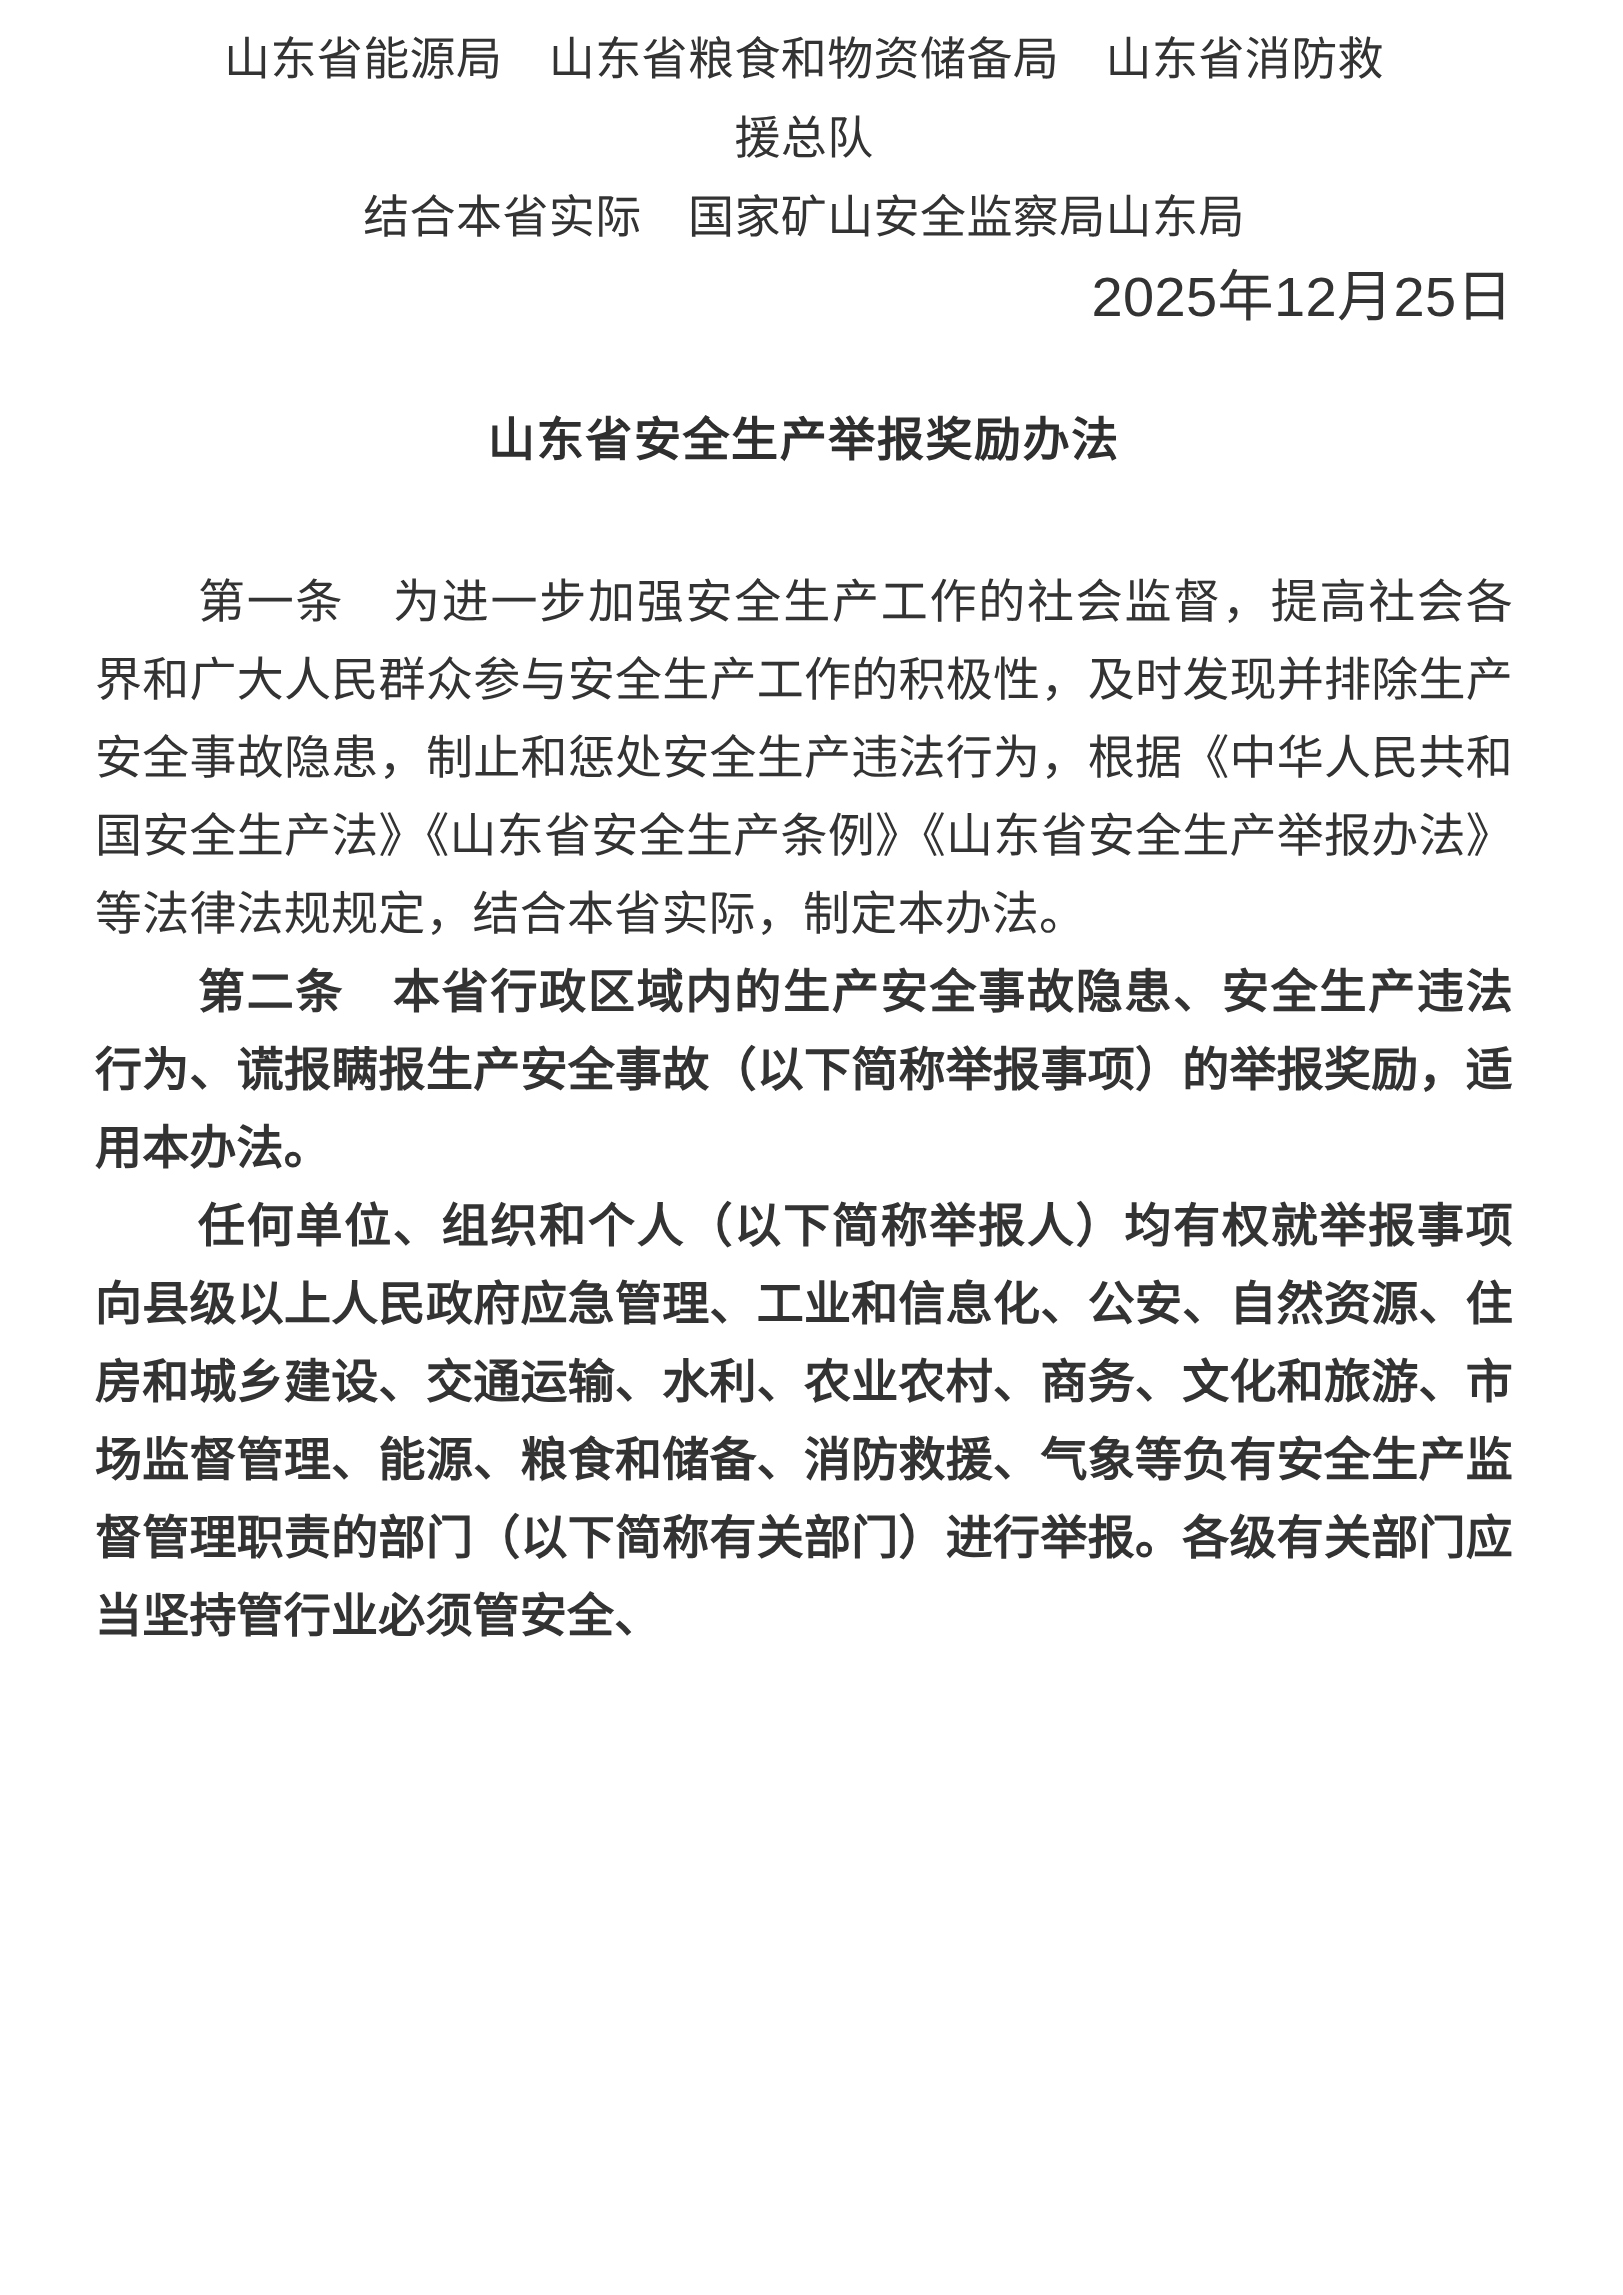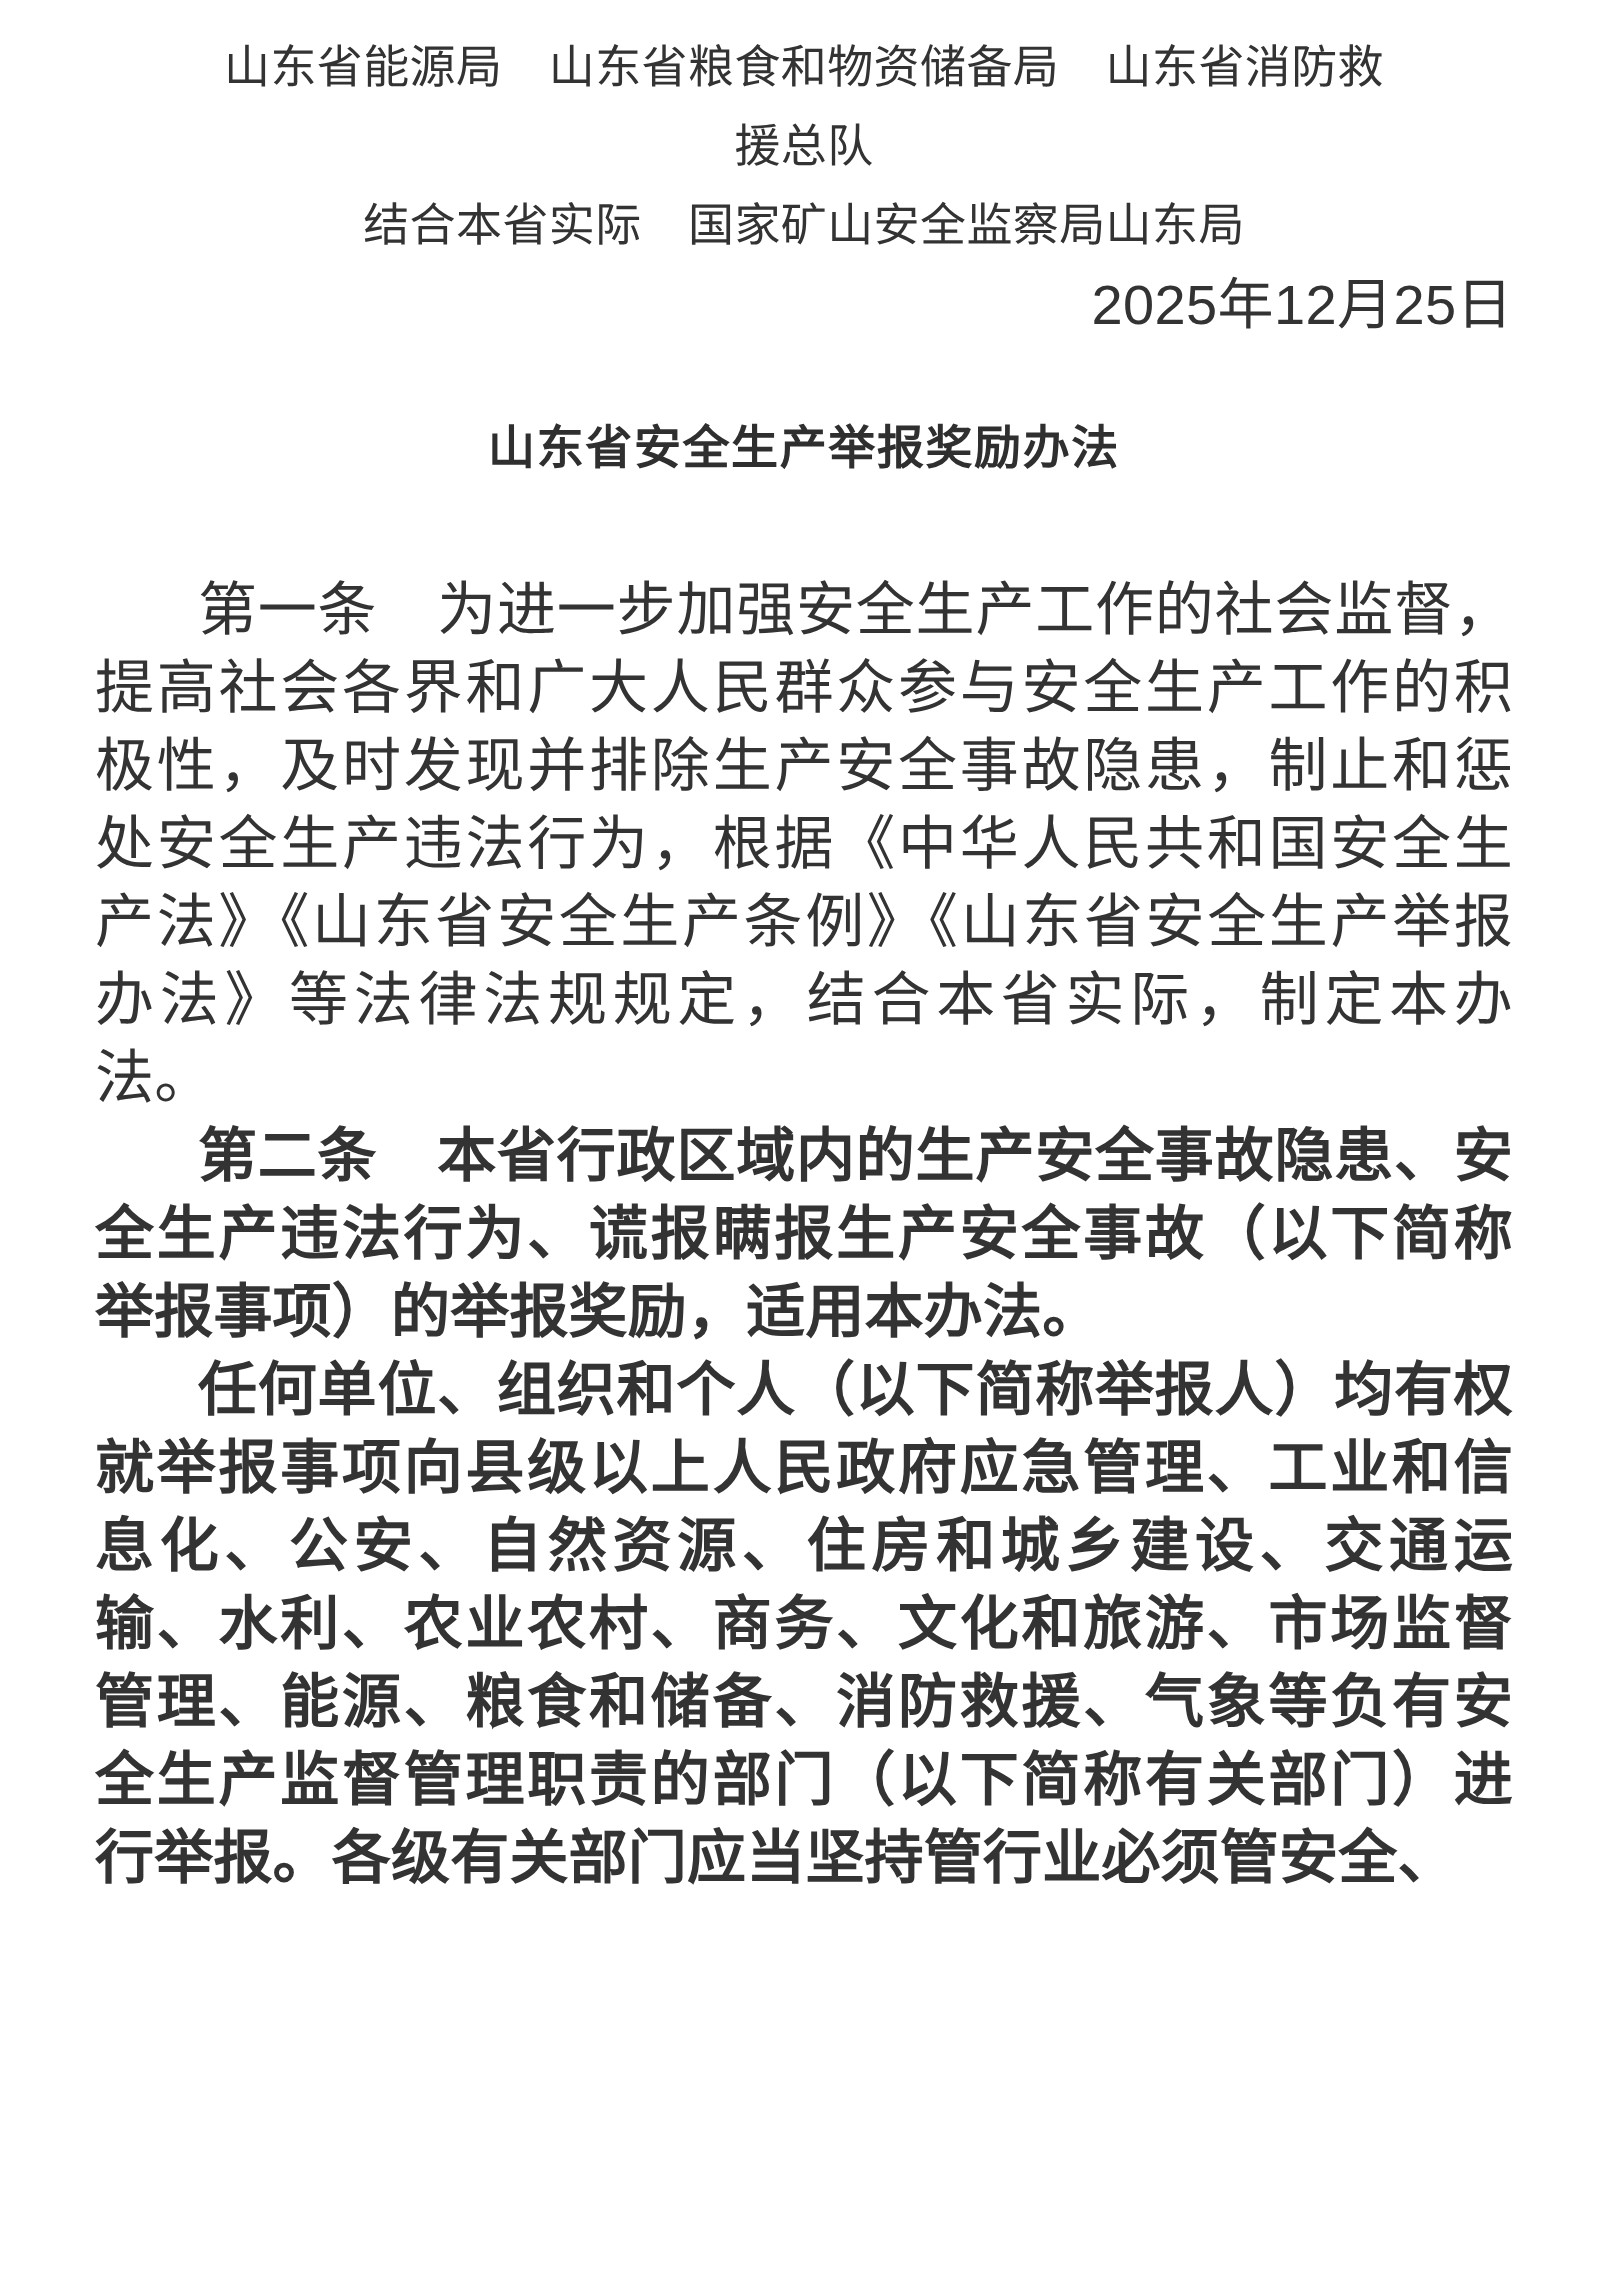--- a/index.html
+++ b/index.html
@@ -25,21 +25,20 @@
   .content {
     position: absolute;
     left: 95px;
     top: 0;
     width: 1418px;
   }
 
   
   .issuer-block {
     padding-top: 20px;
-    margin-top: 8px;
   }
 
   .issuer-line {
     font-size: 46px;
     line-height: 79px;
     letter-spacing: 0.4px;
     color: #333333;
     white-space: pre;
     font-weight: 400;
   }
@@ -72,21 +71,21 @@
     letter-spacing: 1.6px;
     color: #2f2f2f;
   }
 
   
   .body-block {
     margin-top: 90px;
   }
 
   .para {
-    font-size: 59px;
+    font-size: 47px;
     line-height: 78px;
     text-align: justify;
     text-justify: inter-ideograph;
     text-indent: 103px;
     color: #333333;
     margin: 0;
     letter-spacing: 0.2px;
     font-weight: 400;
   }
 

